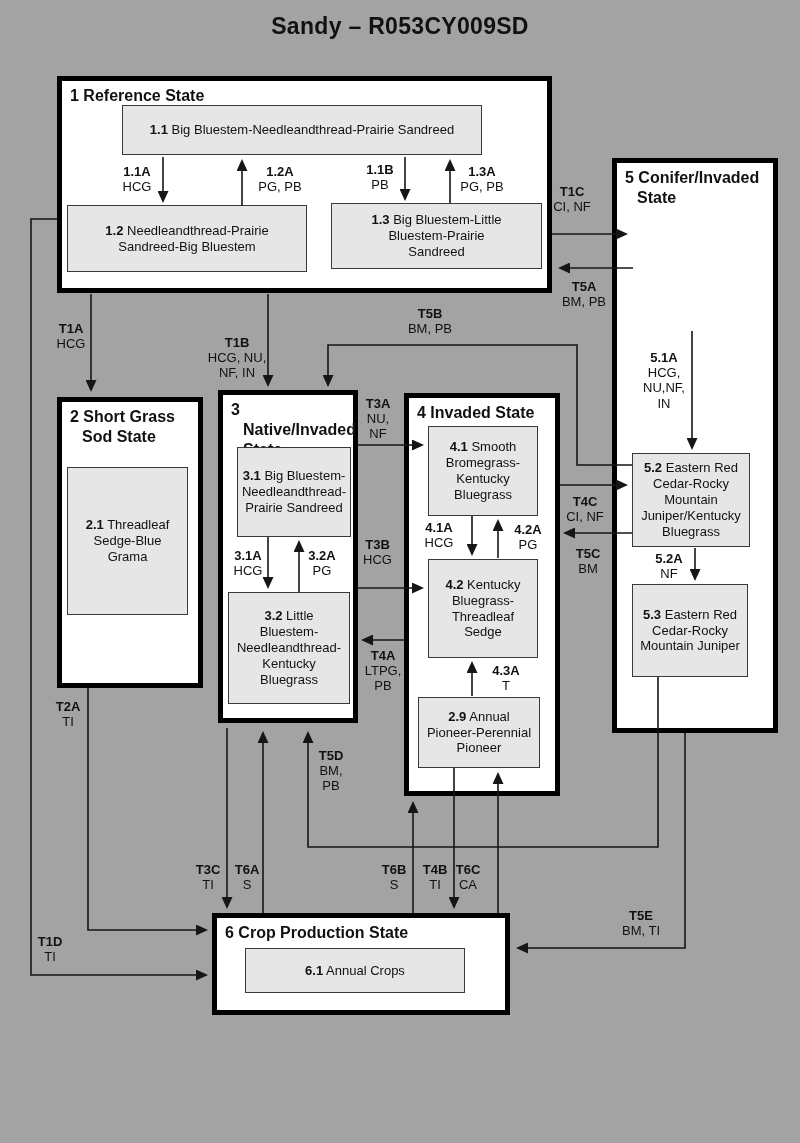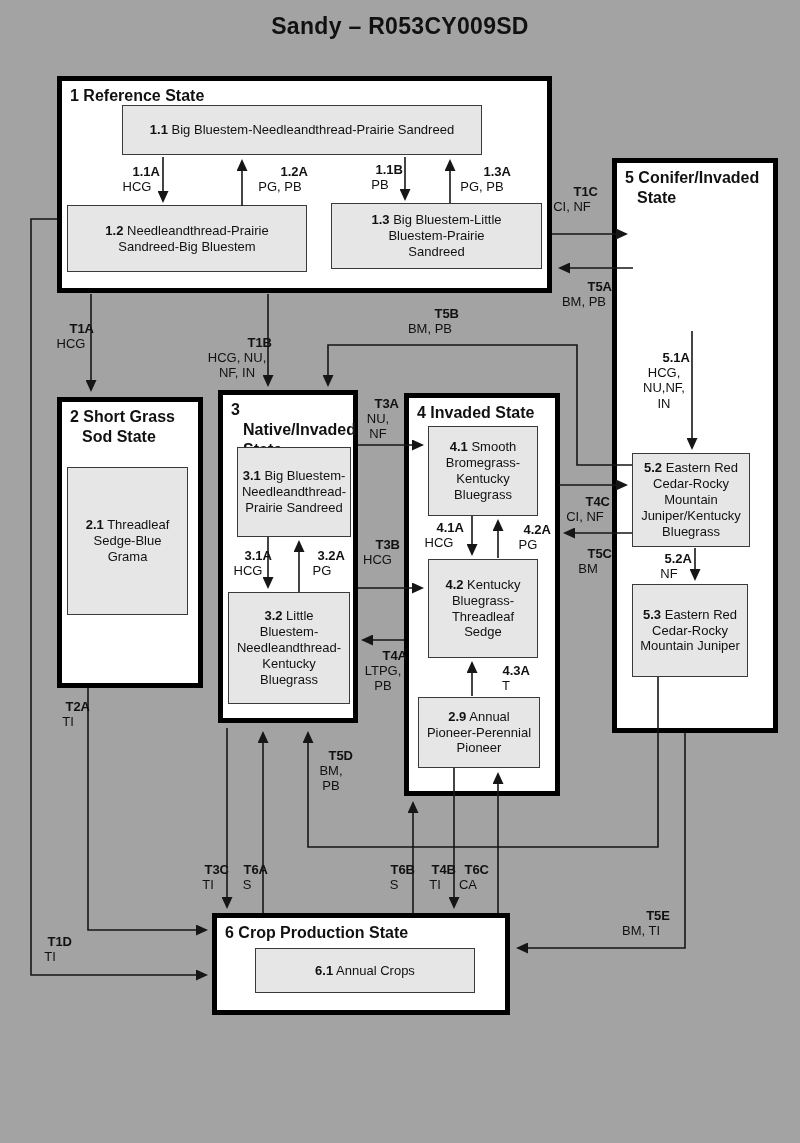--- a/index.html
+++ b/index.html
@@ -8,21 +8,21 @@
   .title{position:absolute;left:0;top:13px;width:100%;text-align:center;
          font-size:23px;font-weight:bold;letter-spacing:.3px;}
   .state{position:absolute;border:5px solid #000;background:#fff;box-sizing:border-box;}
   .stitle{font-size:16px;font-weight:bold;line-height:1.25;
           padding:5px 6px 0 20px;text-indent:-12px;}
   .comm{position:absolute;border:1.5px solid #3a3a3a;background:#e6e6e6;box-sizing:border-box;
         display:flex;align-items:center;justify-content:center;
         text-align:center;font-size:13px;line-height:1.22;}
   .comm .ct{padding:2px 5px;}
   .tl{position:absolute;font-size:13px;line-height:1.17;text-align:center;}
-  .tl b{display:block;text-align:right;}
+  .tl b{display:block;}
   .tl span{display:block;}
   svg.layer{position:absolute;left:0;top:0;pointer-events:none;}
   svg.layer line, svg.layer polyline{stroke:#161616;stroke-width:1.6;fill:none;}
 </style>
 </head>
 <body>
 
 <div class="canvas">
 
   <div class="title">Sandy – R053CY009SD</div>
@@ -72,21 +72,21 @@
   </div>
   <div class="comm" style="left:418px;top:697px;width:122px;height:71px">
     <span class="ct"><b>2.9</b> <span>Annual Pioneer-Perennial Pioneer</span></span>
   </div>
   <div class="comm" style="left:632px;top:453px;width:118px;height:94px">
     <span class="ct"><b>5.2</b> <span>Eastern Red Cedar-Rocky Mountain Juniper/Kentucky Bluegrass</span></span>
   </div>
   <div class="comm" style="left:632px;top:584px;width:116px;height:93px">
     <span class="ct" style="max-width:100px"><b>5.3</b> <span>Eastern Red Cedar-Rocky Mountain Juniper</span></span>
   </div>
-  <div class="comm" style="left:255px;top:948px;width:220px;height:45px">
+  <div class="comm" style="left:245px;top:948px;width:220px;height:45px">
     <span class="ct"><b>6.1</b> <span>Annual Crops</span></span>
   </div>
 
   <svg class="layer" width="800" height="1143" viewBox="0 0 800 1143">
     <defs>
       <marker id="ah" markerUnits="userSpaceOnUse" markerWidth="12" markerHeight="11" refX="10" refY="5.5" orient="auto">
         <path d="M0,0 L12,5.5 L0,11 Z" fill="#161616"></path>
       </marker>
     </defs>
 

